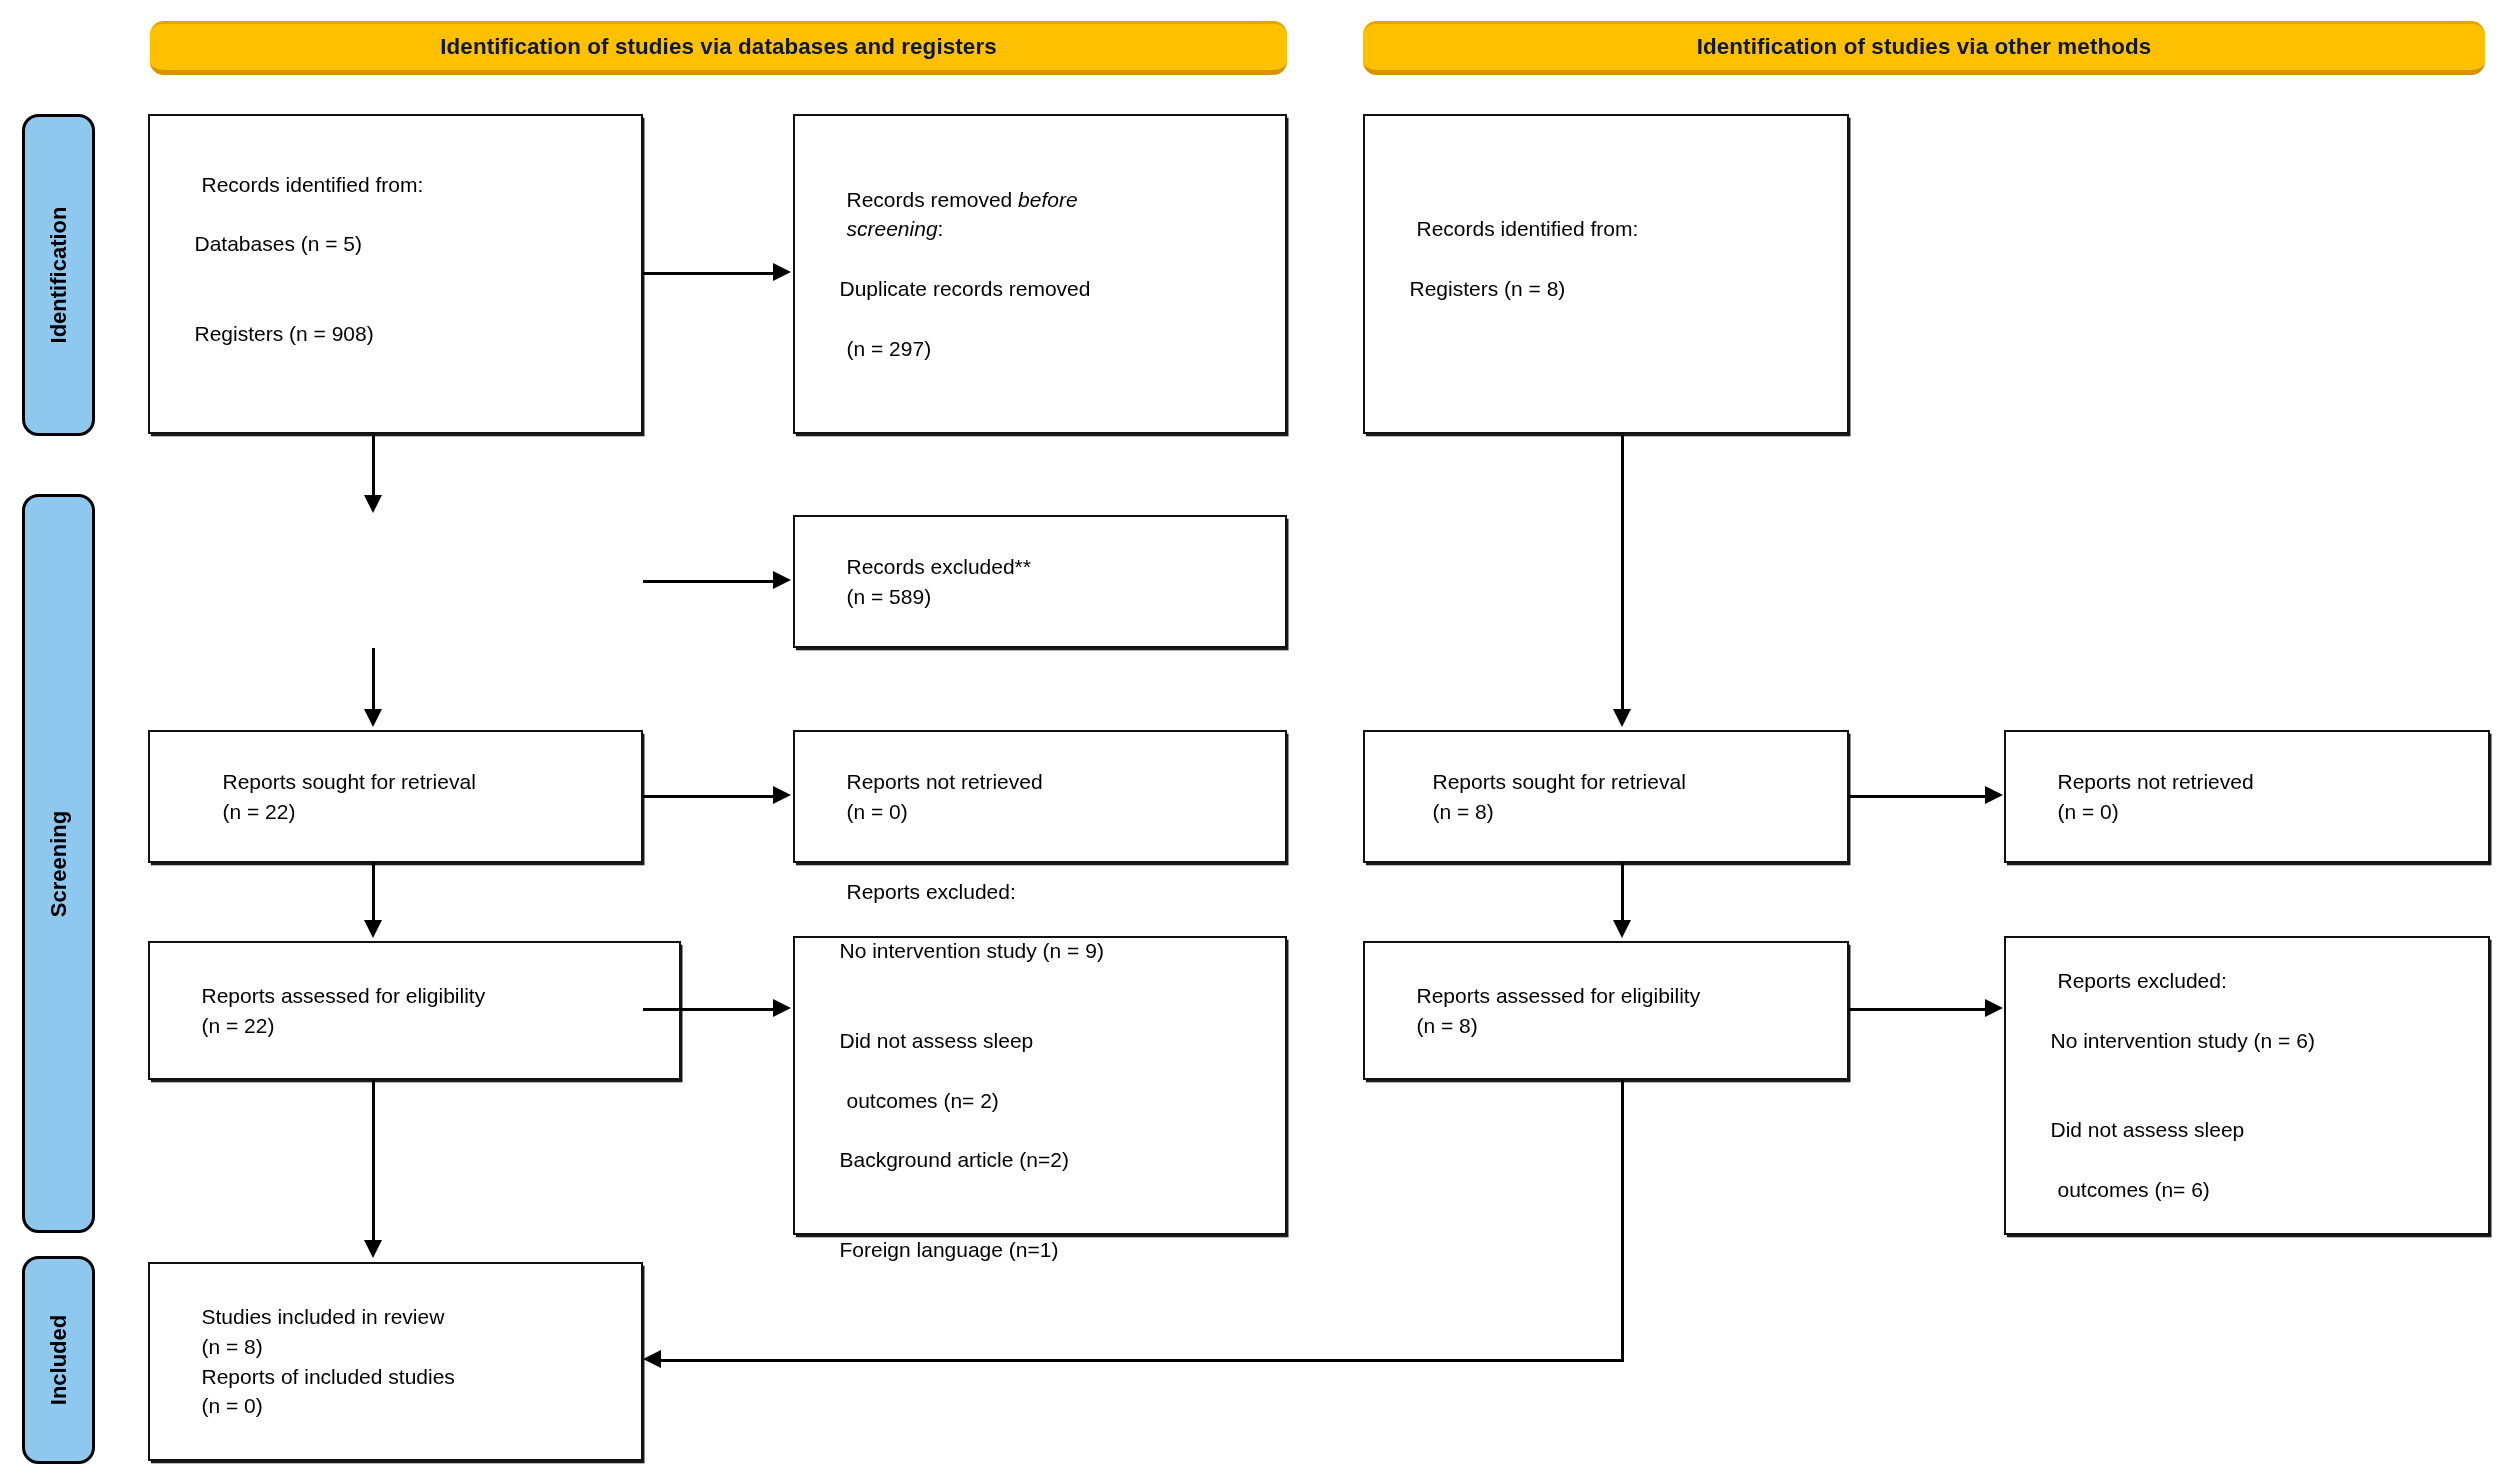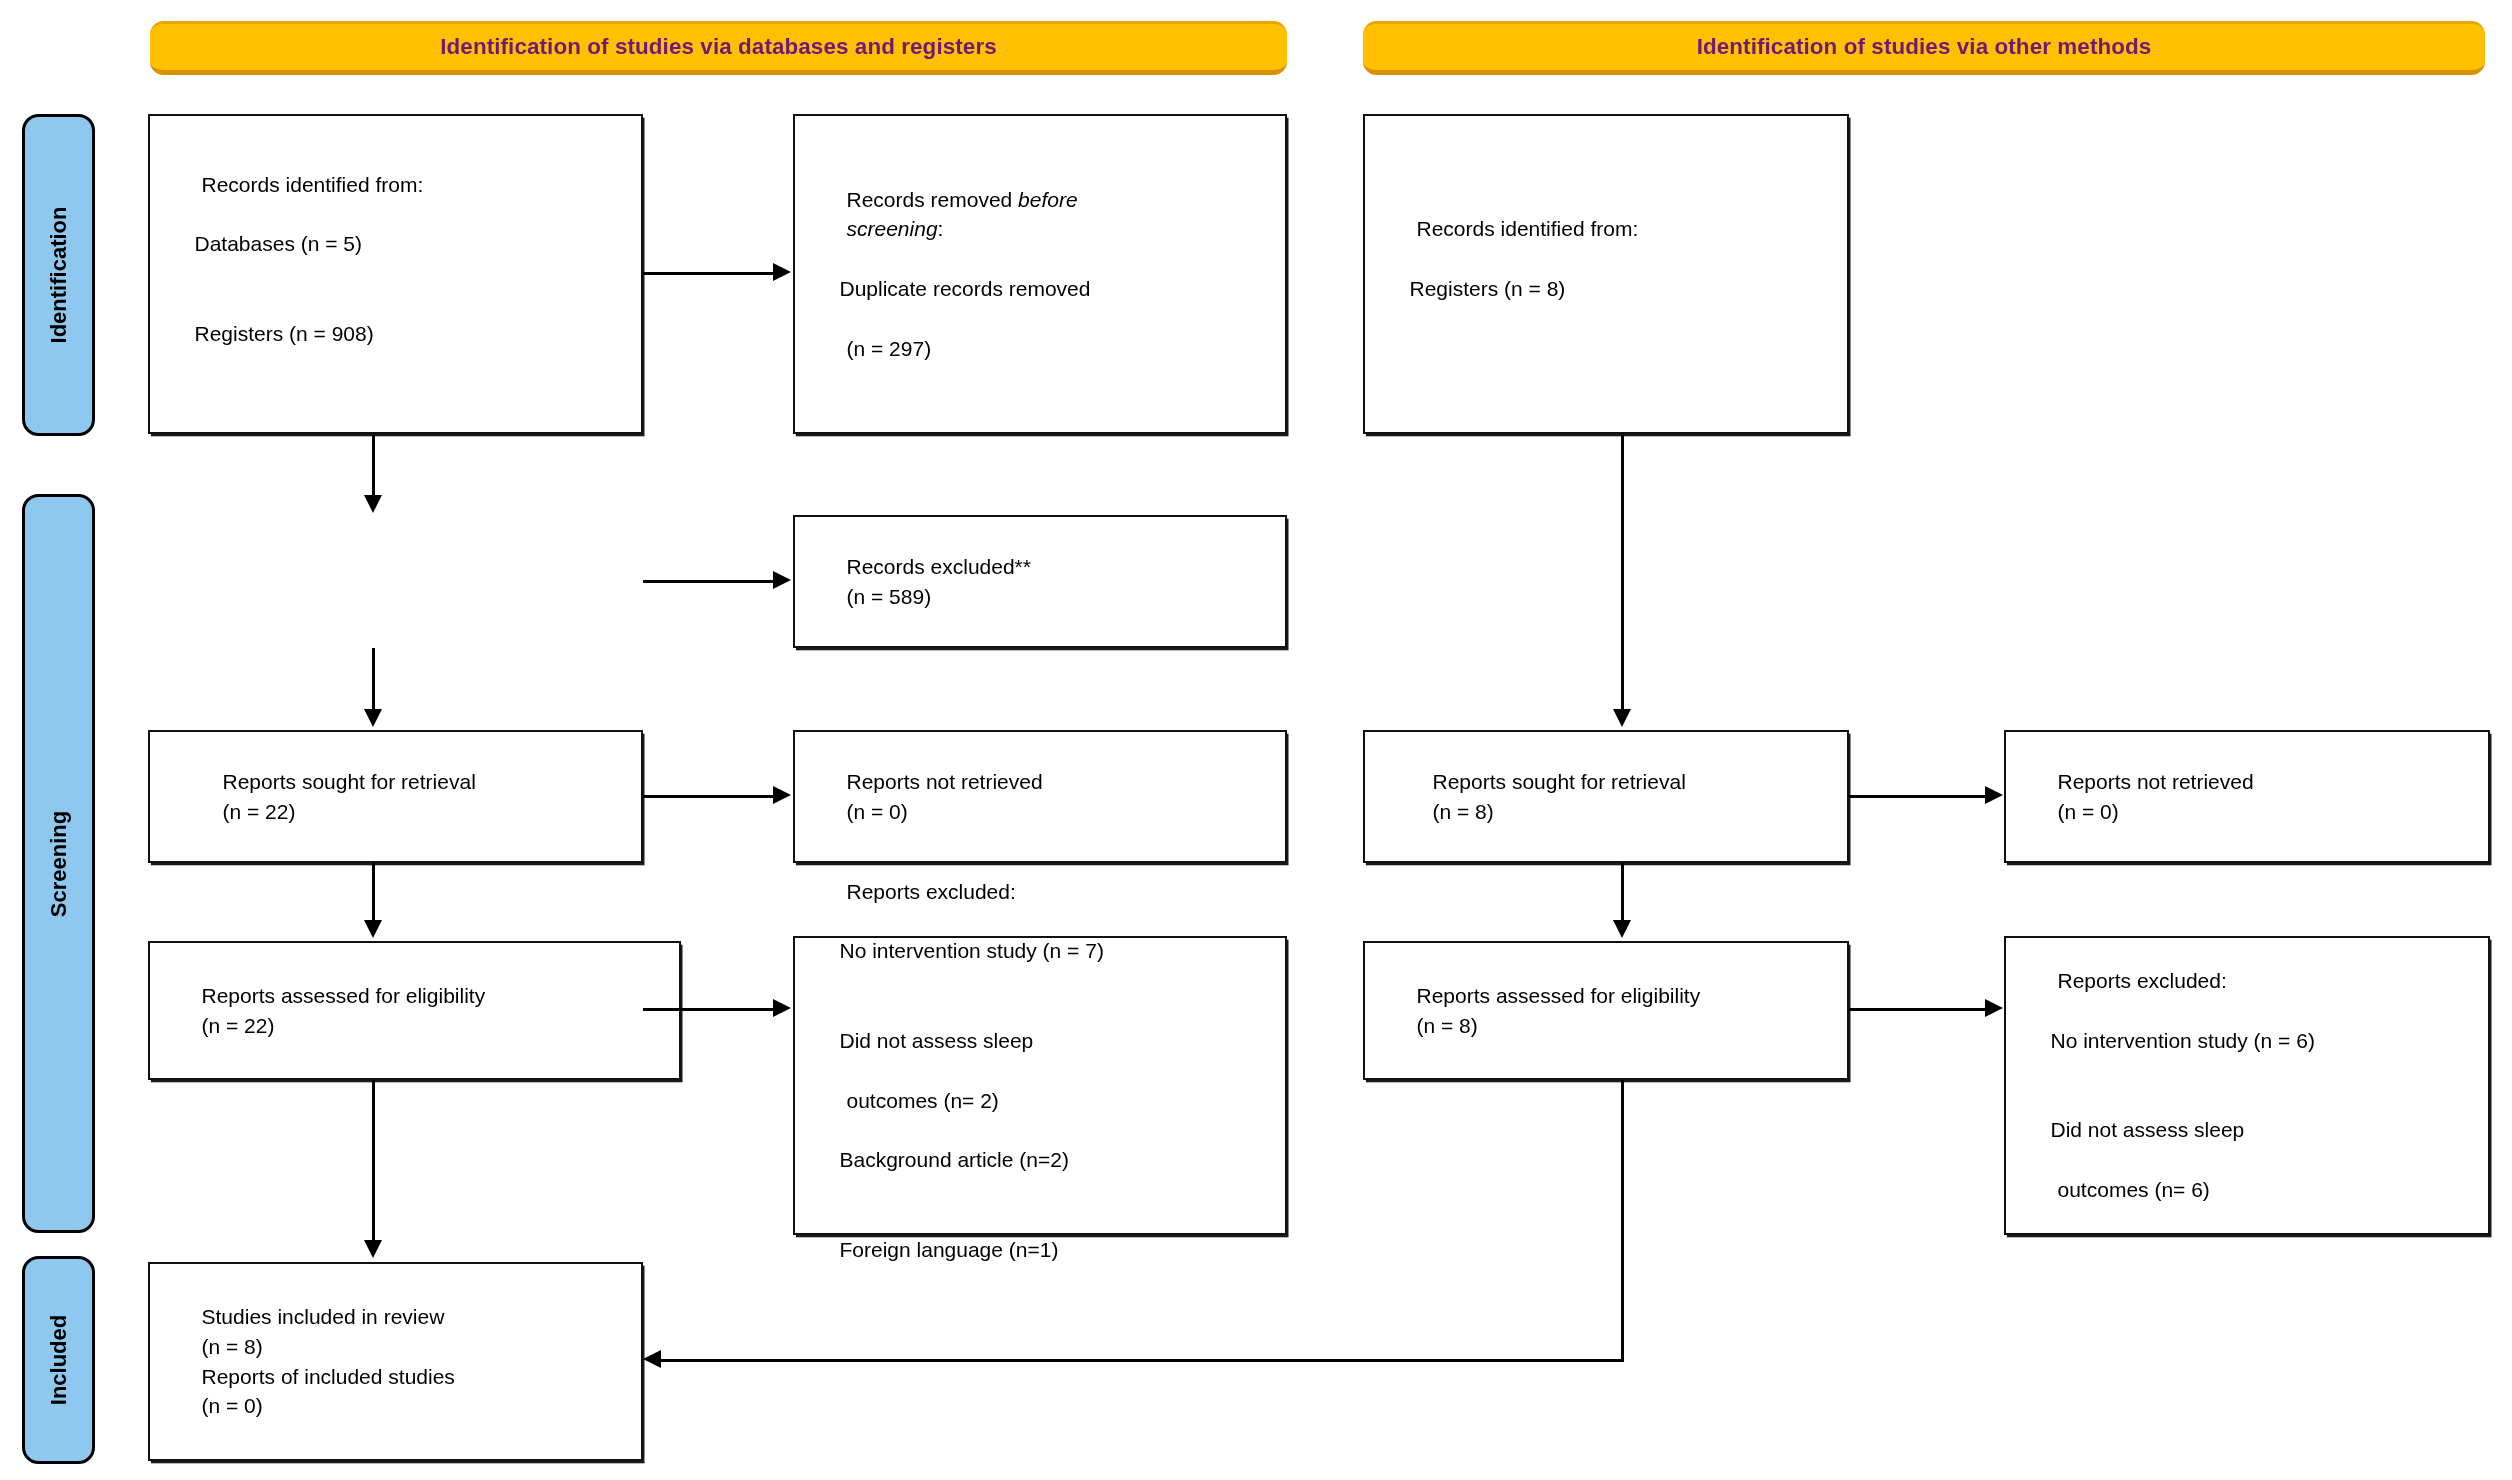--- a/index.html
+++ b/index.html
@@ -21,21 +21,21 @@
   .phase-header {
     position: absolute;
     background: #FFC000;
     border-radius: 13.5px;
     border-top: 3.7px solid #E9A400;
     border-bottom: 5.2px solid #D99200;
     box-sizing: border-box;
     display: flex;
     align-items: center;
     justify-content: center;
-    color: #701a75;
+    color: #0f172a;
     font-weight: bold;
     font-size: 22.4px;
     letter-spacing: 0.1px;
   }
 
   
   .stage-pill {
     position: absolute;
     background: #8FC8EE;
     border: 3.7px solid #000000;
@@ -177,21 +177,21 @@
   <div class="node" style="left:148px; top:941px; width:533px; height:139px;">
     <div class="node-text">
       <span>Reports assessed for eligibility</span>
       <span>(n = 22)</span>
     </div>
   </div>
 
   <div class="node" style="left:793px; top:936px; width:494px; height:299px;">
     <div class="node-text">
       <span>Reports excluded:</span>
-      <span class="ind">No intervention study (n = 7)</span>
+      <span class="ind">No intervention study (n = 9)</span>
       <span class="ind">Did not assess sleep</span>
       <span>outcomes (n= 2)</span>
       <span class="ind">Background article (n=2)</span>
       <span class="ind">Foreign language (n=1)</span>
     </div>
   </div>
 
   <div class="node" style="left:148px; top:1262px; width:495px; height:199px;">
     <div class="node-text">
       <span>Studies included in review</span>

